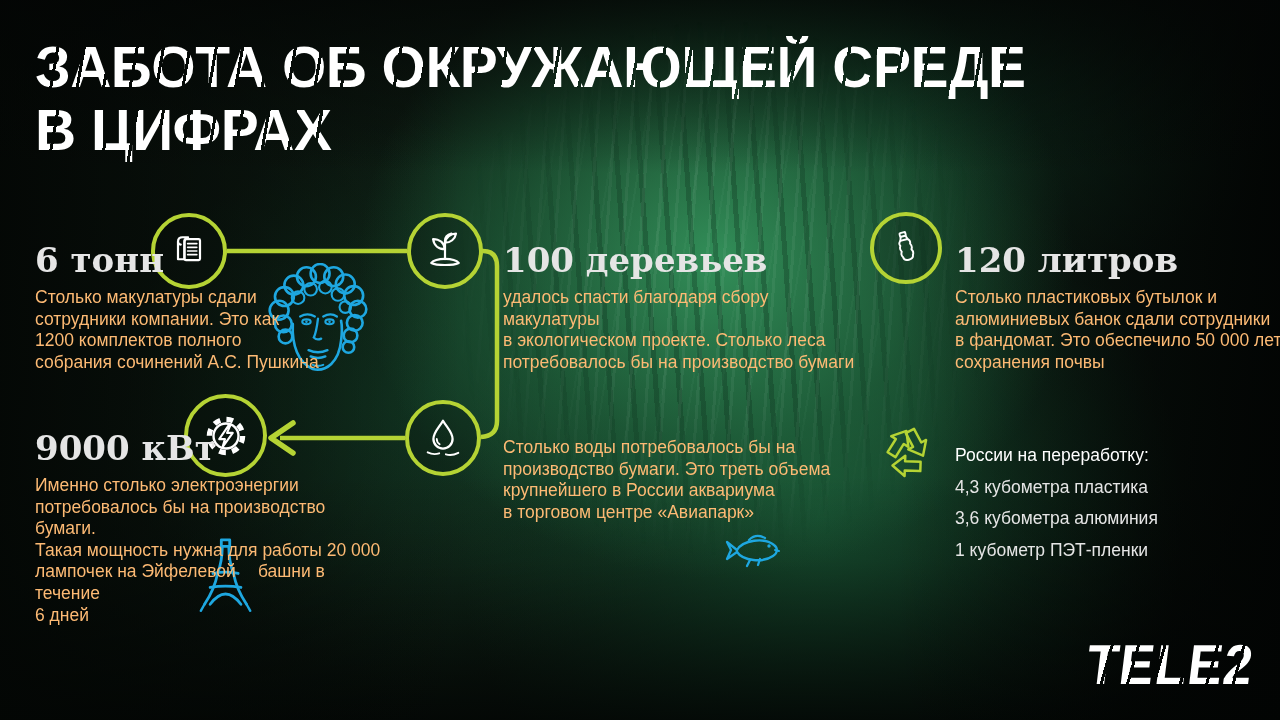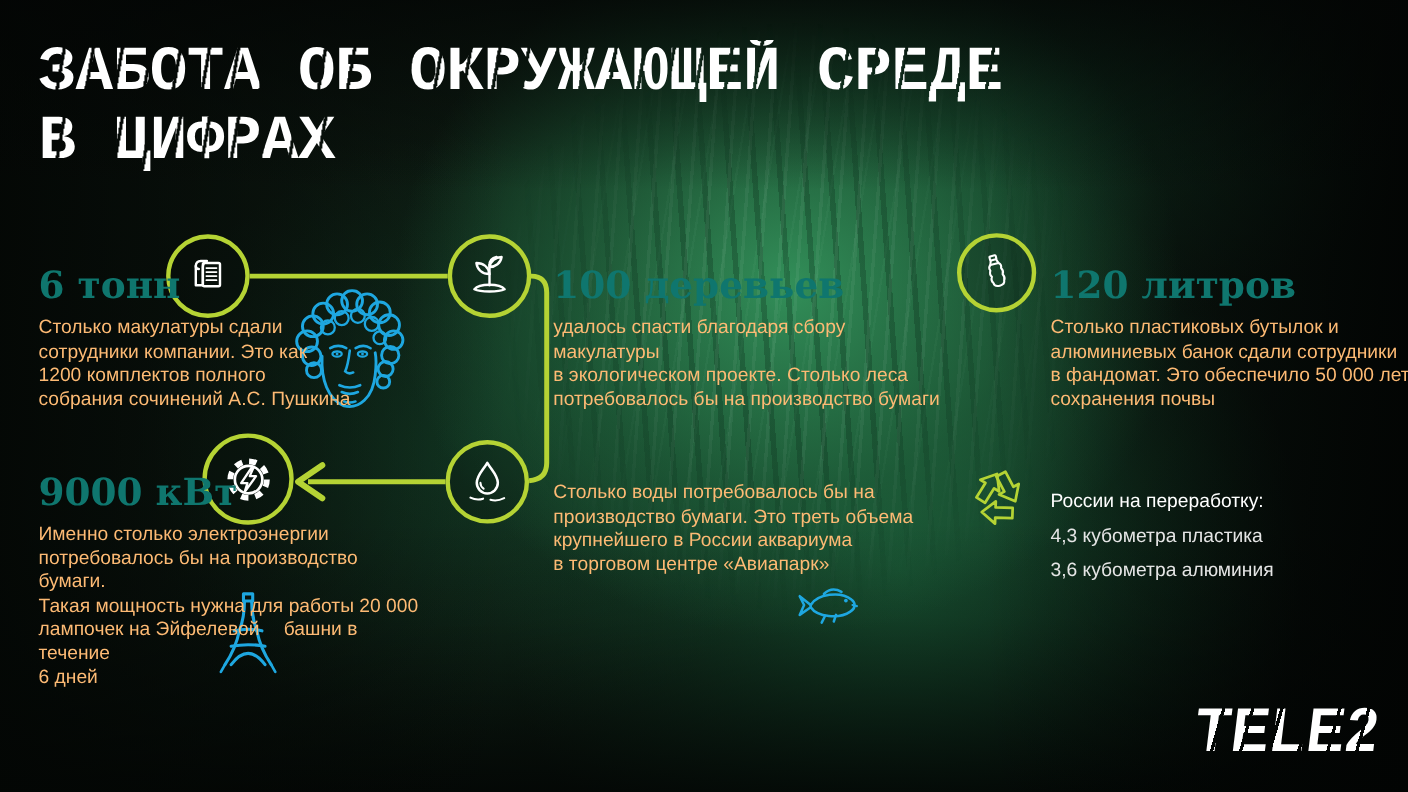--- a/index.html
+++ b/index.html
@@ -28,25 +28,25 @@
 
   
   .stencil{color:#fff;}
   @supports ((-webkit-background-clip:text)) {
     .stencil{background-image:repeating-linear-gradient(100deg,#fff 0,#fff 23px,rgba(255,255,255,0) 23px,rgba(255,255,255,0) 26px);
              -webkit-background-clip:text;background-clip:text;color:transparent;}
   }
 
   
   .title{position:absolute;left:35px;top:36px;z-index:5;font-weight:800;font-size:57px;line-height:63px;
-         letter-spacing:-.5px;font-family:Liberation Mono, monospace;}
+         letter-spacing:-.5px;font-family:Liberation Sans, sans-serif;}
 
   
   .stat{position:absolute;z-index:5;color:#fff;}
-  .stat-value{font:700 34px/40px "DejaVu Serif",serif;color:#0f766e;}
+  .stat-value{font:700 34px/40px "DejaVu Serif",serif;color:#e5e5e5;}
   .stat-text{margin-top:7px;font:400 17.5px/21.6px "Liberation Sans",sans-serif;color:#fdba74;white-space:pre-line;}
   #stat-paper  {left:35px; top:240px; width:300px;}
   #stat-trees  {left:503px;top:240px; width:362px;}
   #stat-bottles{left:955px;top:240px; width:330px;}
   #stat-energy {left:35px; top:428px; width:352px;}
   #stat-water  {left:503px;top:430px; width:348px;}
   #stat-recycle{left:955px;top:444px; width:320px;}
   .tower-gap{display:inline-block;width:22px;}
   .recycle-heading{font:400 17.5px/22px "Liberation Sans",sans-serif;color:#fff;}
   .recycle-item{font:400 17.5px/22px "Liberation Sans",sans-serif;color:#e5e5e5;margin-top:9.5px;}
@@ -252,16 +252,17 @@
     <div class="stat-text">Столько воды потребовалось бы на
 производство бумаги. Это треть объема
 крупнейшего в России аквариума
 в торговом центре «Авиапарк»</div>
   </div>
 
   <div class="stat" id="stat-recycle">
     <div class="recycle-heading">России на переработку:</div>
     <div class="recycle-item">4,3 кубометра пластика</div>
     <div class="recycle-item">3,6 кубометра алюминия</div>
+    <div class="recycle-item">1 кубометр ПЭТ-пленки</div>
   </div>
 
   <div class="logo stencil">TELE2</div>
 </div>
 
 </body></html>

